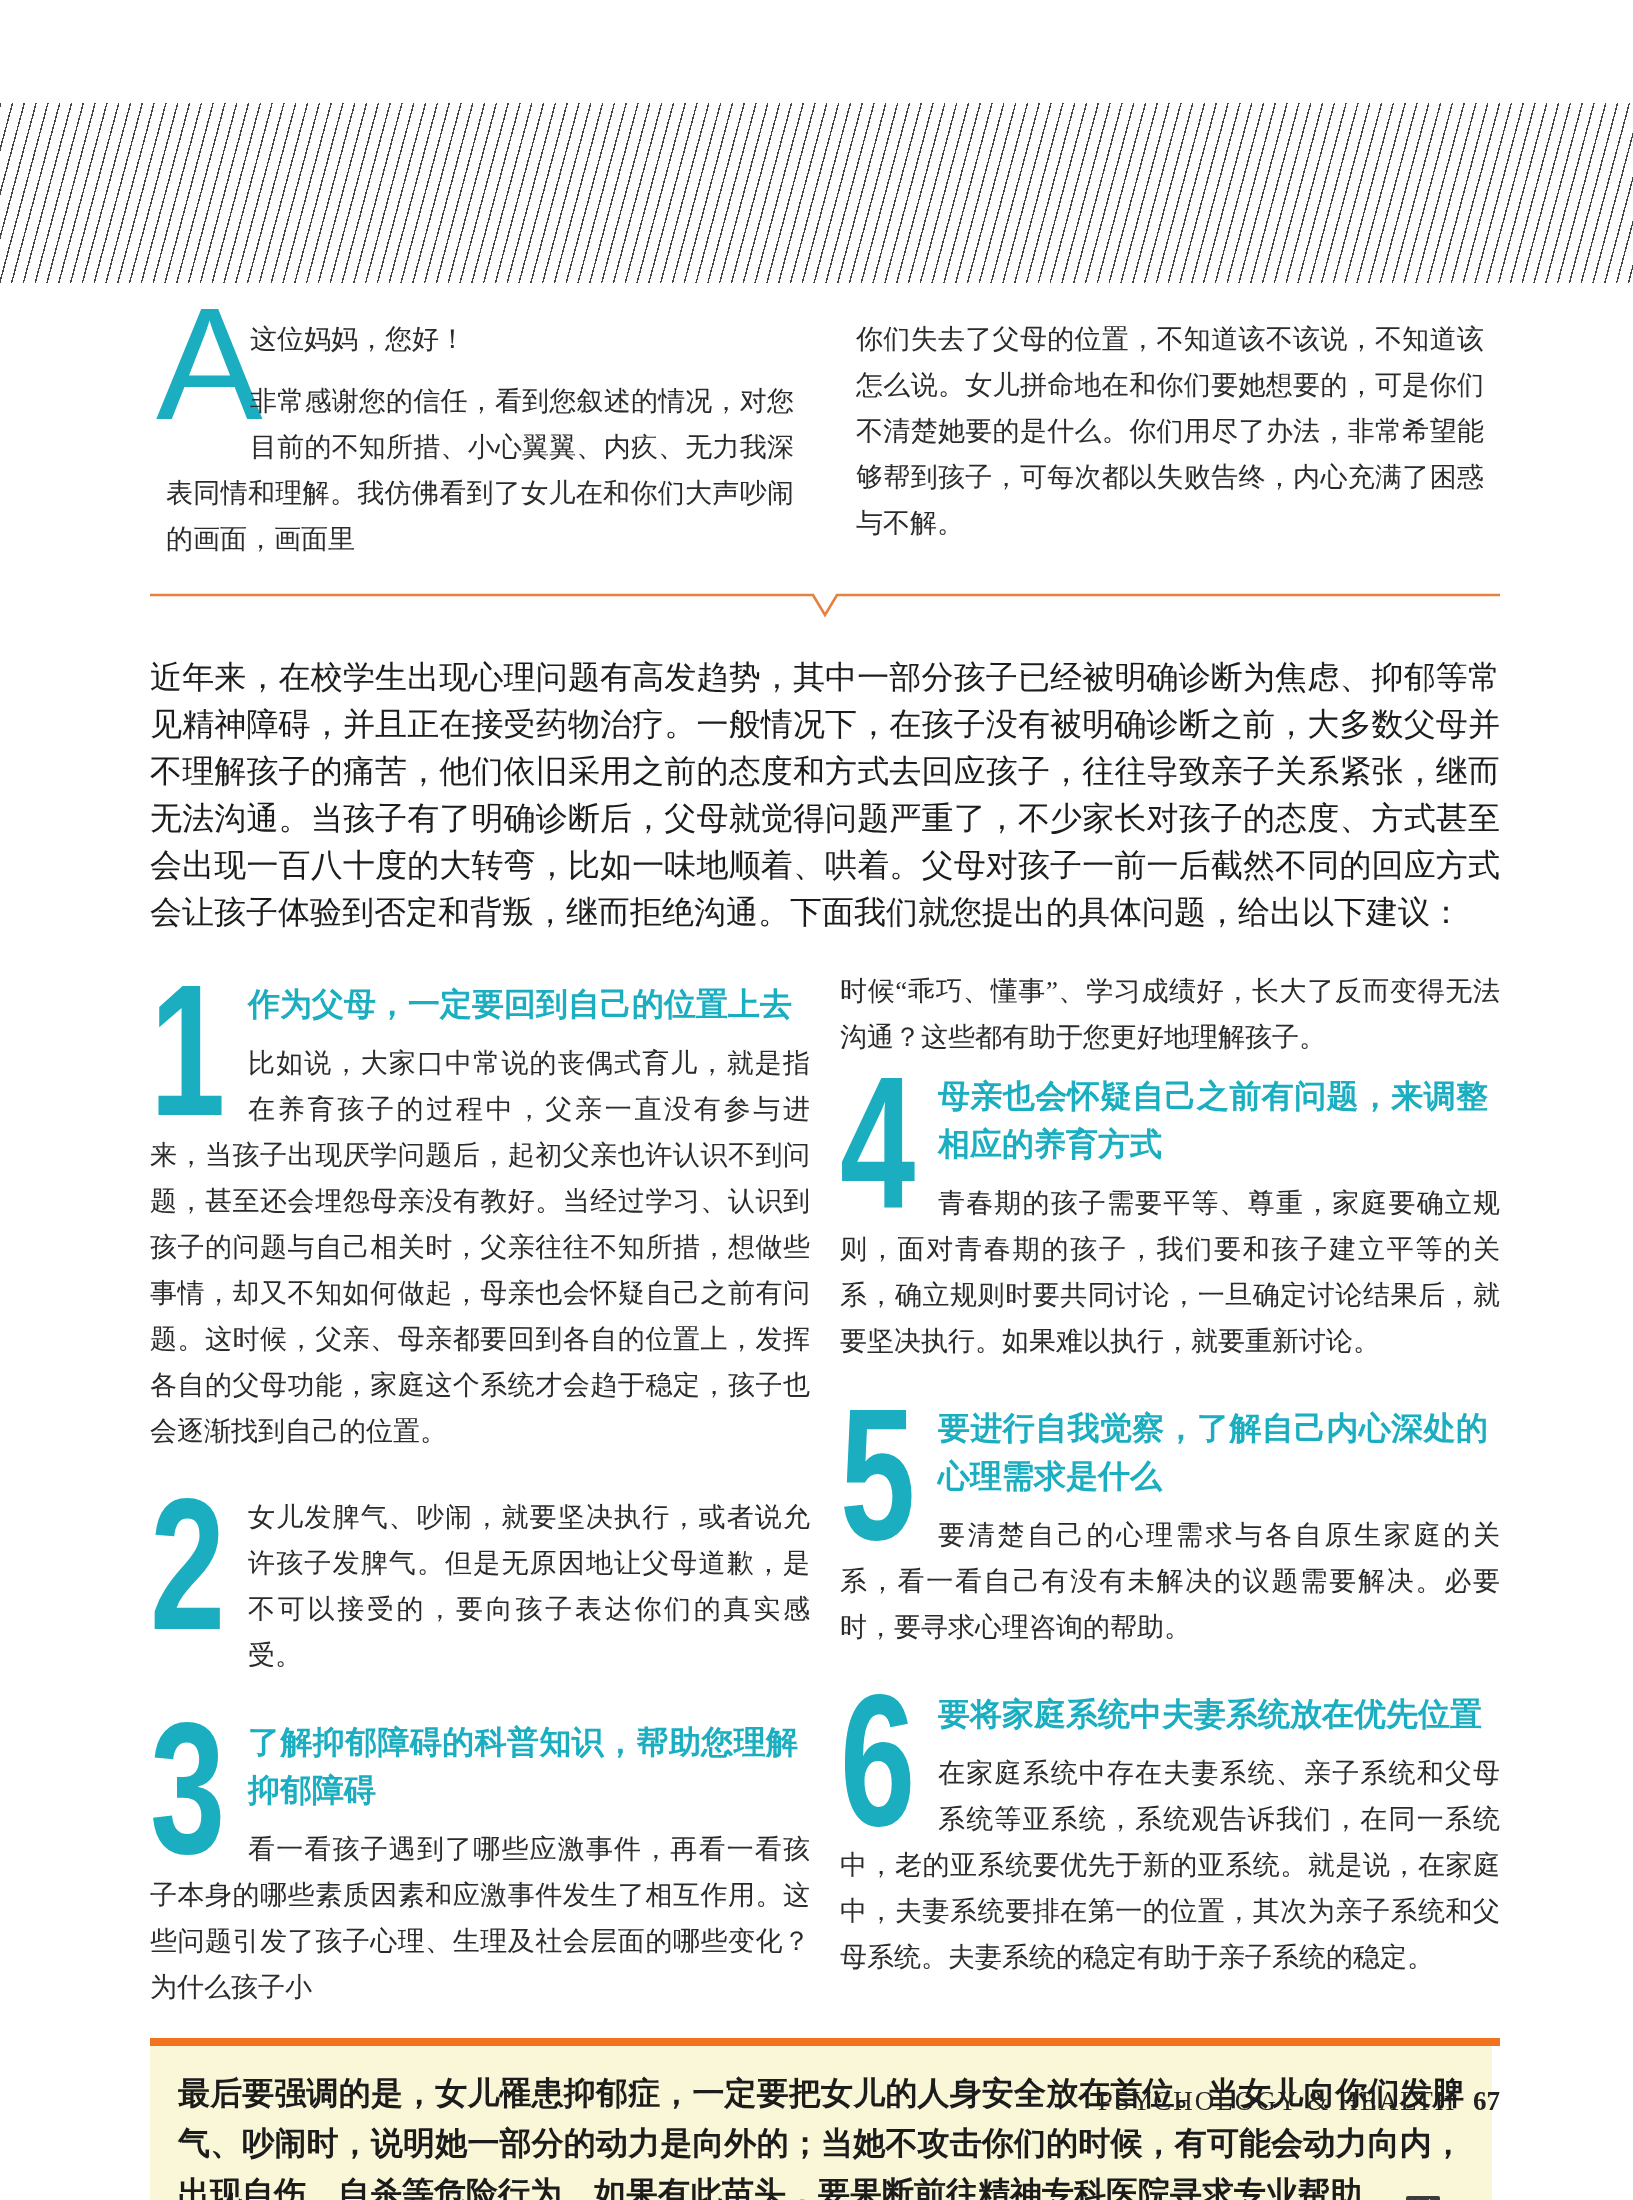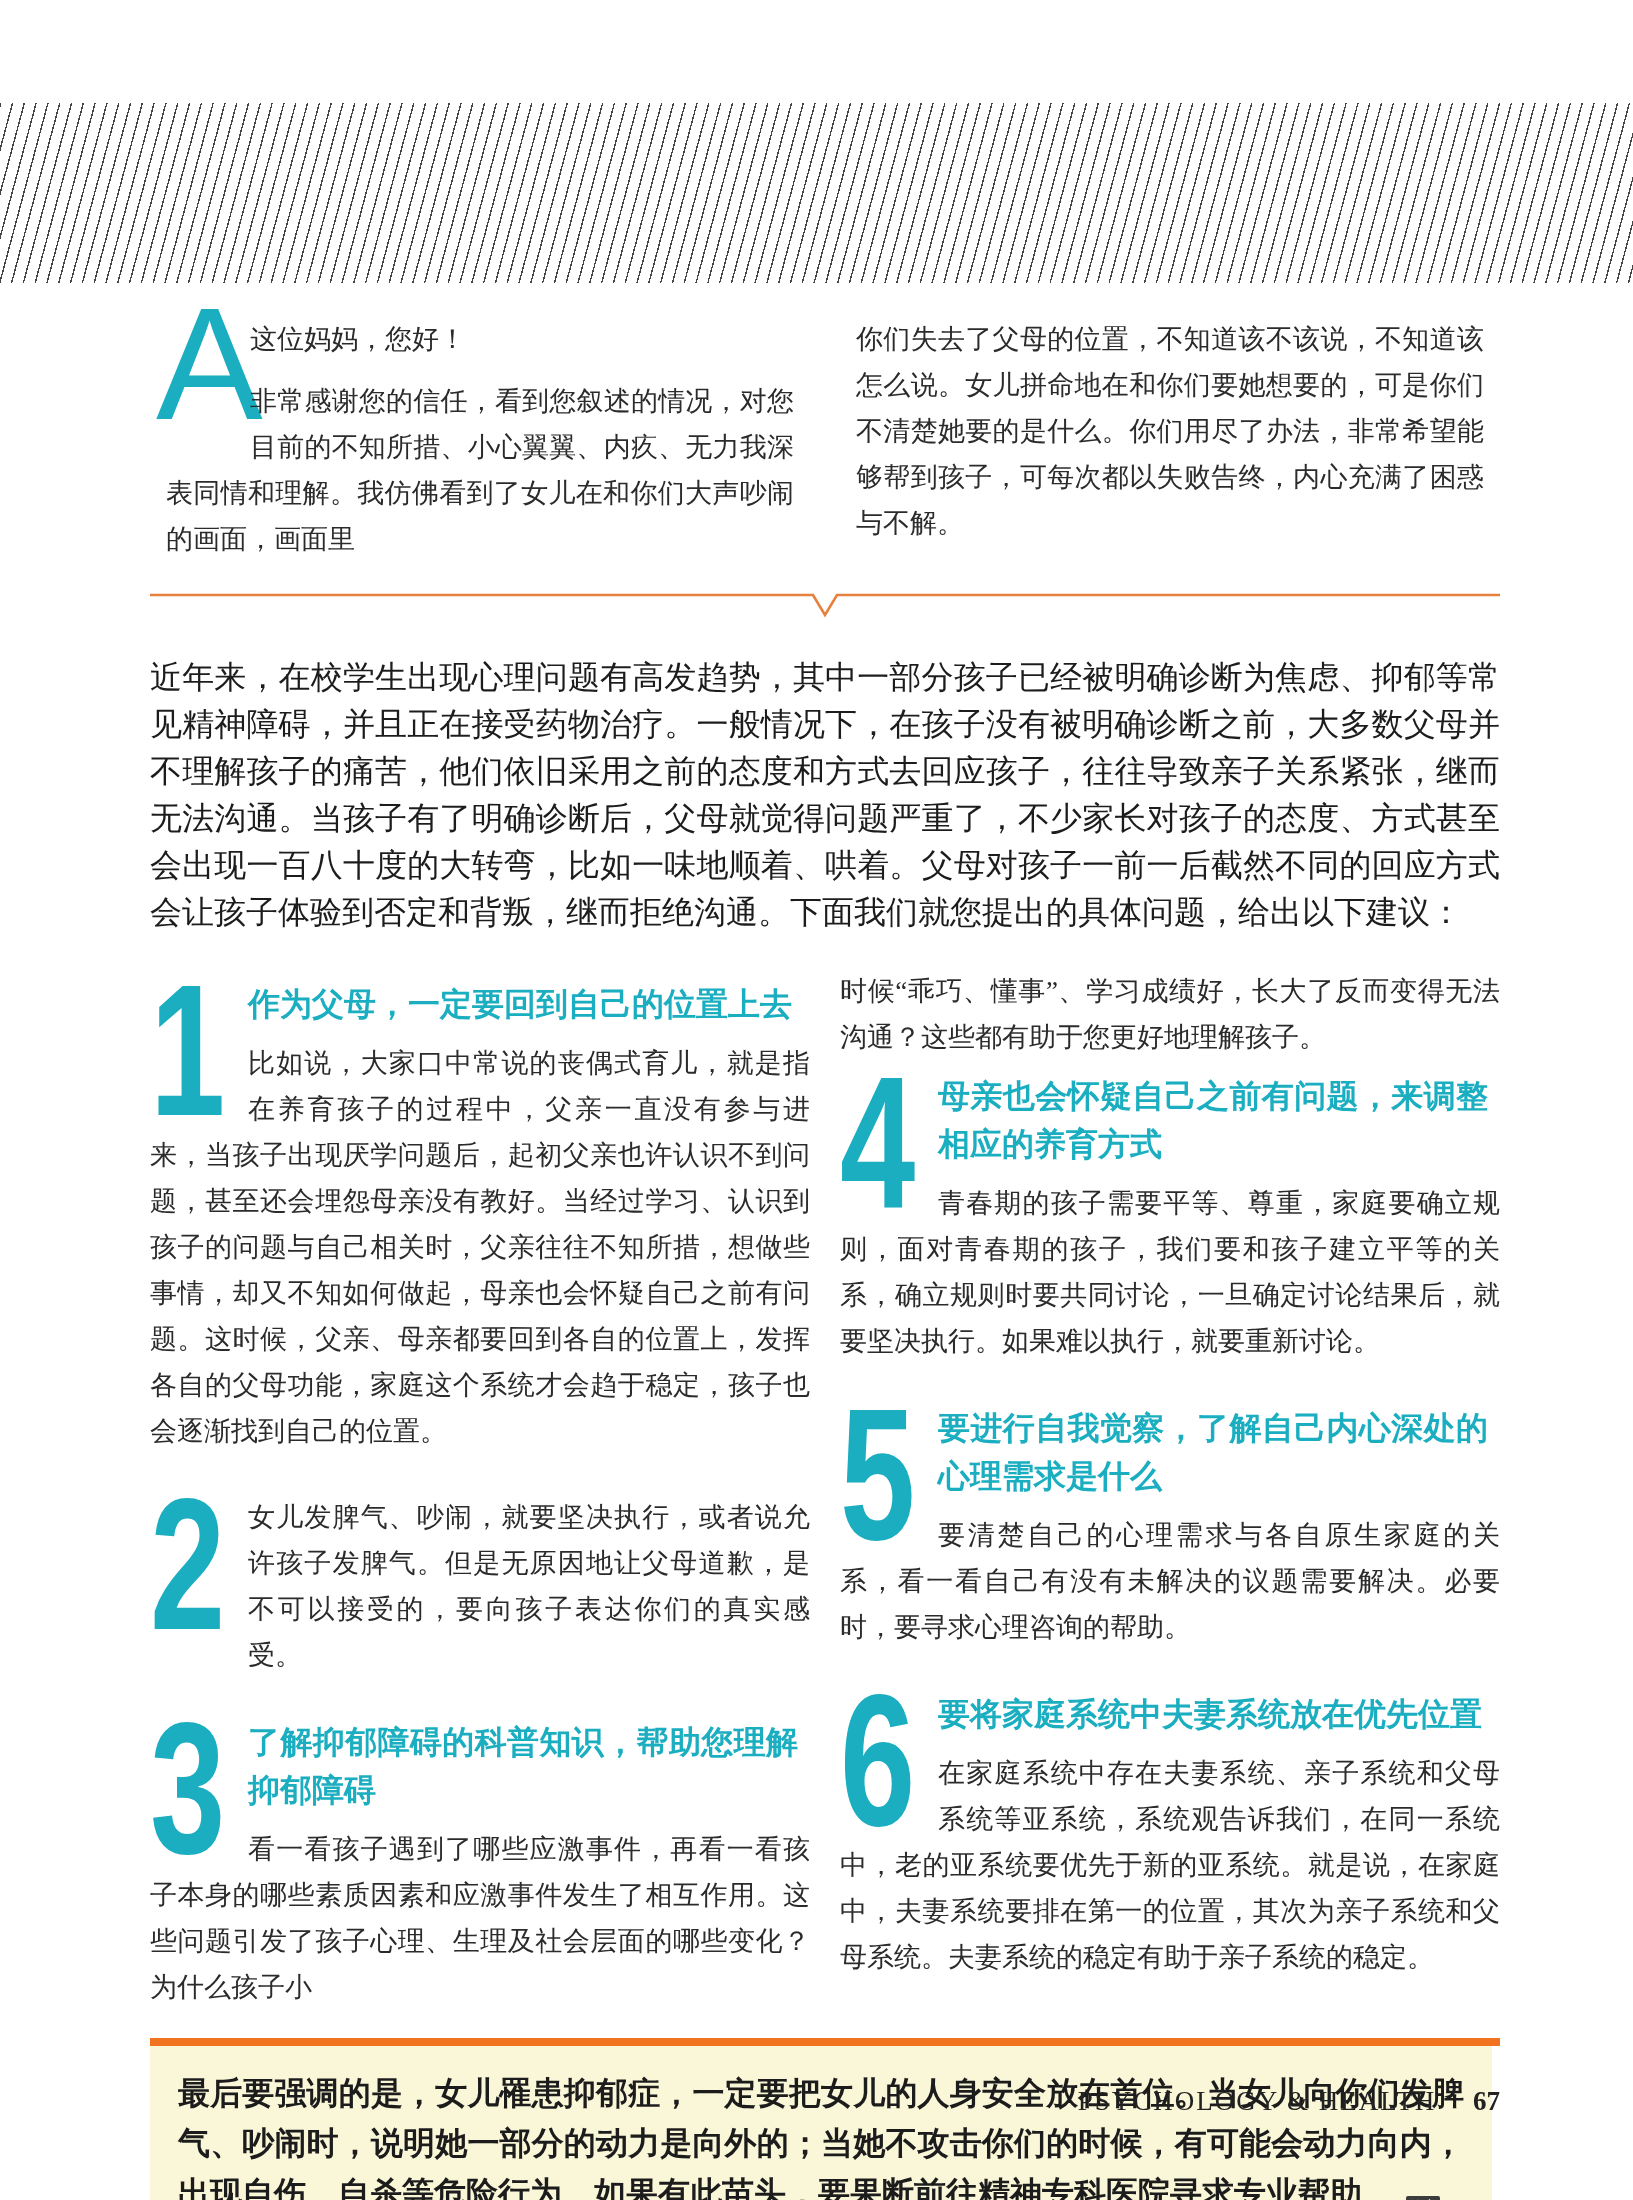--- a/index.html
+++ b/index.html
@@ -87,21 +87,21 @@
   .rule{
     position:absolute;left:150px;top:2038px;width:1350px;height:8px;
     background:#F2731F;
   }
   .footer{
     position:absolute;left:150px;top:2086px;width:1350px;
     text-align:right;
     font-family:"Liberation Serif","DejaVu Serif",serif;
     font-size:27px;color:#222;letter-spacing:2px;
   }
-  .footer b{margin-left:28px;letter-spacing:0;}
+  .footer b{margin-left:8px;letter-spacing:0;}
 </style>
 </head>
 <body>
 
 <div class="page">
 
   <div class="hatch"></div>
 
   <div class="content">
 

